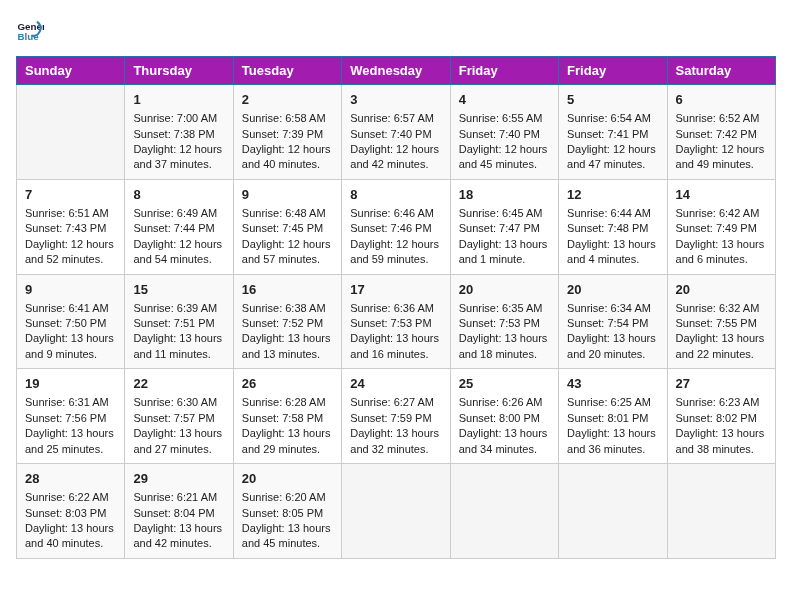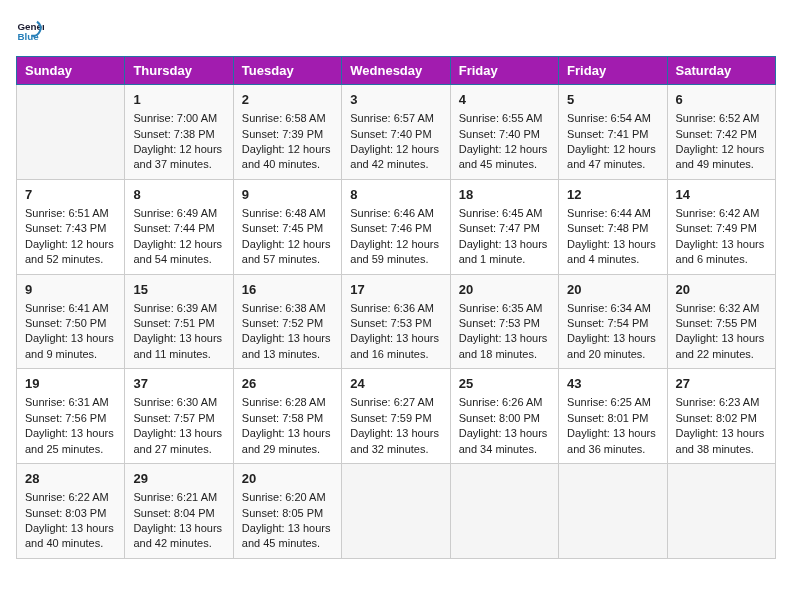--- a/index.html
+++ b/index.html
@@ -144,21 +144,21 @@
         <td><span class="day-num">9</span><span class="day-detail">Sunrise: 6:41 AM<br>Sunset: 7:50 PM<br>Daylight: 13 hours<br>and 9 minutes.</span></td>
         <td><span class="day-num">15</span><span class="day-detail">Sunrise: 6:39 AM<br>Sunset: 7:51 PM<br>Daylight: 13 hours<br>and 11 minutes.</span></td>
         <td><span class="day-num">16</span><span class="day-detail">Sunrise: 6:38 AM<br>Sunset: 7:52 PM<br>Daylight: 13 hours<br>and 13 minutes.</span></td>
         <td><span class="day-num">17</span><span class="day-detail">Sunrise: 6:36 AM<br>Sunset: 7:53 PM<br>Daylight: 13 hours<br>and 16 minutes.</span></td>
         <td><span class="day-num">20</span><span class="day-detail">Sunrise: 6:35 AM<br>Sunset: 7:53 PM<br>Daylight: 13 hours<br>and 18 minutes.</span></td>
         <td><span class="day-num">20</span><span class="day-detail">Sunrise: 6:34 AM<br>Sunset: 7:54 PM<br>Daylight: 13 hours<br>and 20 minutes.</span></td>
         <td><span class="day-num">20</span><span class="day-detail">Sunrise: 6:32 AM<br>Sunset: 7:55 PM<br>Daylight: 13 hours<br>and 22 minutes.</span></td>
       </tr>
       <tr>
         <td><span class="day-num">19</span><span class="day-detail">Sunrise: 6:31 AM<br>Sunset: 7:56 PM<br>Daylight: 13 hours<br>and 25 minutes.</span></td>
-        <td><span class="day-num">37</span><span class="day-detail">Sunrise: 6:30 AM<br>Sunset: 7:57 PM<br>Daylight: 13 hours<br>and 27 minutes.</span></td>
+        <td><span class="day-num">22</span><span class="day-detail">Sunrise: 6:30 AM<br>Sunset: 7:57 PM<br>Daylight: 13 hours<br>and 27 minutes.</span></td>
         <td><span class="day-num">26</span><span class="day-detail">Sunrise: 6:28 AM<br>Sunset: 7:58 PM<br>Daylight: 13 hours<br>and 29 minutes.</span></td>
         <td><span class="day-num">24</span><span class="day-detail">Sunrise: 6:27 AM<br>Sunset: 7:59 PM<br>Daylight: 13 hours<br>and 32 minutes.</span></td>
         <td><span class="day-num">25</span><span class="day-detail">Sunrise: 6:26 AM<br>Sunset: 8:00 PM<br>Daylight: 13 hours<br>and 34 minutes.</span></td>
         <td><span class="day-num">43</span><span class="day-detail">Sunrise: 6:25 AM<br>Sunset: 8:01 PM<br>Daylight: 13 hours<br>and 36 minutes.</span></td>
         <td><span class="day-num">27</span><span class="day-detail">Sunrise: 6:23 AM<br>Sunset: 8:02 PM<br>Daylight: 13 hours<br>and 38 minutes.</span></td>
       </tr>
       <tr>
         <td><span class="day-num">28</span><span class="day-detail">Sunrise: 6:22 AM<br>Sunset: 8:03 PM<br>Daylight: 13 hours<br>and 40 minutes.</span></td>
         <td><span class="day-num">29</span><span class="day-detail">Sunrise: 6:21 AM<br>Sunset: 8:04 PM<br>Daylight: 13 hours<br>and 42 minutes.</span></td>
         <td><span class="day-num">20</span><span class="day-detail">Sunrise: 6:20 AM<br>Sunset: 8:05 PM<br>Daylight: 13 hours<br>and 45 minutes.</span></td>

